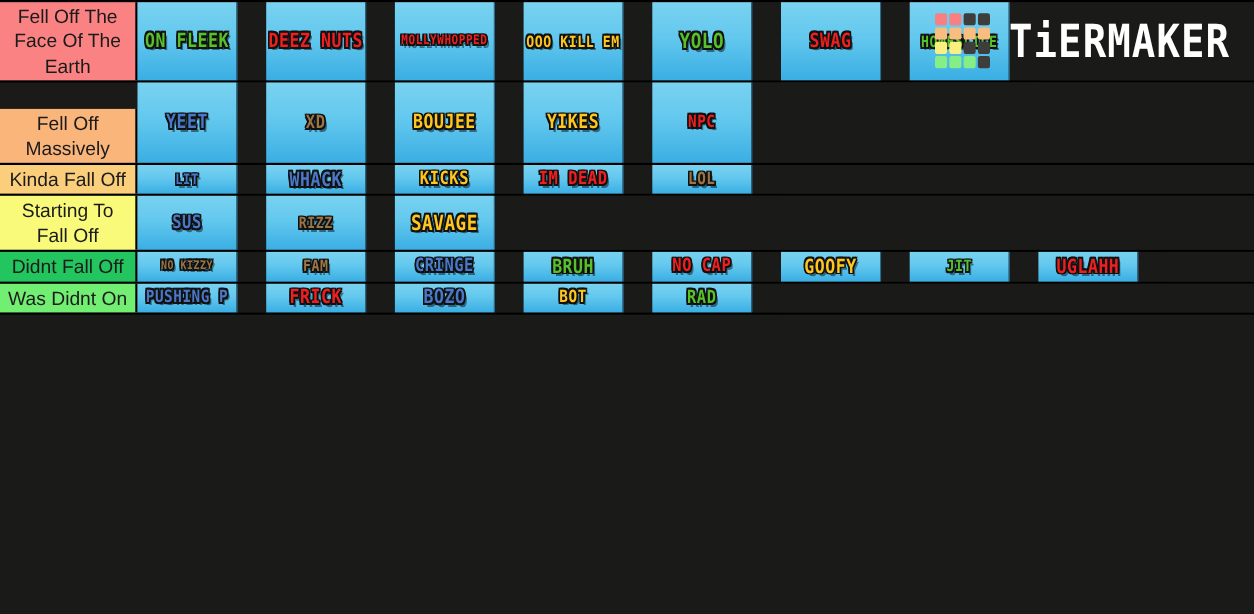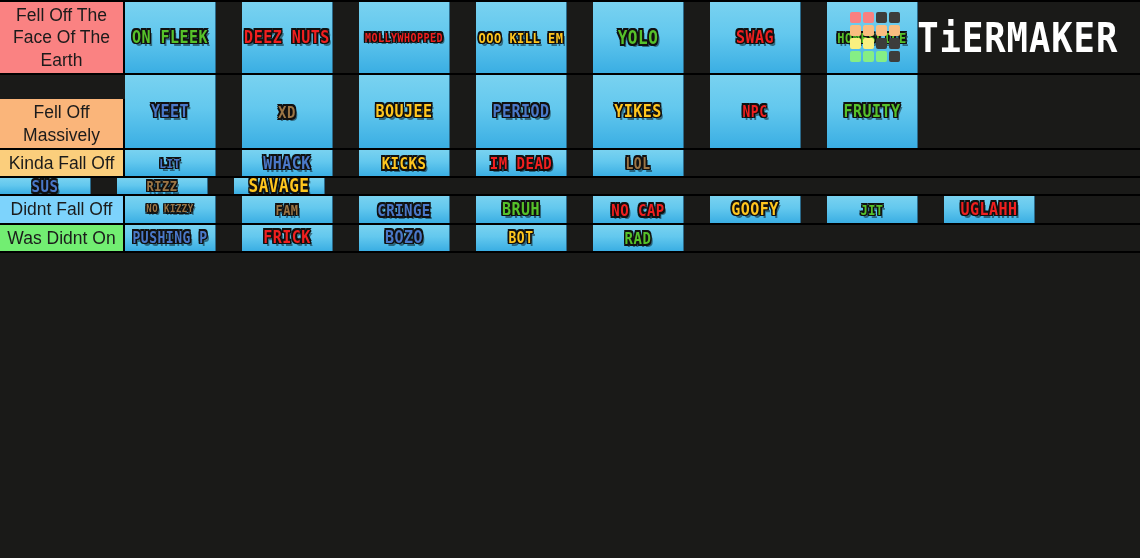--- a/index.html
+++ b/index.html
@@ -155,31 +155,25 @@
           <div class="tier-cell">
             <span class="cell-text" style="color: rgb(74, 120, 200); font-size: 15px;">YEET</span>
           </div>
           <div class="tier-cell">
             <span class="cell-text" style="color: rgb(155, 117, 69); font-size: 14px;">XD</span>
           </div>
           <div class="tier-cell">
             <span class="cell-text" style="color: rgb(255, 198, 30); font-size: 15px;">BOUJEE</span>
           </div>
           <div class="tier-cell">
-            <span class="cell-text" style="color: rgb(74, 120, 200); font-size: 15px;">PERIOD</span>
-          </div>
-          <div class="tier-cell">
             <span class="cell-text" style="color: rgb(255, 198, 30); font-size: 15px;">YIKES</span>
           </div>
           <div class="tier-cell">
             <span class="cell-text" style="color: rgb(240, 31, 31); font-size: 13px;">NPC</span>
           </div>
-          <div class="tier-cell">
-            <span class="cell-text" style="color: rgb(86, 193, 42); font-size: 15px;">FRUITY</span>
-          </div>
           <div class="filler"></div>
         </div>
       </div>
       <div class="tier-row">
         <div class="tier-label" style="background: rgb(251, 206, 124);">Kinda Fall Off</div>
         <div class="tier-items">
           <div class="tier-cell">
             <span class="cell-text" style="color: rgb(74, 120, 200); font-size: 11px;">LIT</span>
           </div>
           <div class="tier-cell">
@@ -191,35 +185,36 @@
           <div class="tier-cell">
             <span class="cell-text" style="color: rgb(240, 31, 31); font-size: 14px;">IM DEAD</span>
           </div>
           <div class="tier-cell">
             <span class="cell-text" style="color: rgb(155, 117, 69); font-size: 13px;">LOL</span>
           </div>
           <div class="filler"></div>
         </div>
       </div>
       <div class="tier-row">
+        <div class="tier-label" style="background: rgb(250, 250, 122);">Starting To Fall Off</div>
         <div class="tier-items">
           <div class="tier-cell">
             <span class="cell-text" style="color: rgb(74, 120, 200); font-size: 14px;">SUS</span>
           </div>
           <div class="tier-cell">
             <span class="cell-text" style="color: rgb(155, 117, 69); font-size: 12px;">RIZZ</span>
           </div>
           <div class="tier-cell">
             <span class="cell-text" style="color: rgb(255, 198, 30); font-size: 16px;">SAVAGE</span>
           </div>
           <div class="filler"></div>
         </div>
       </div>
       <div class="tier-row">
-        <div class="tier-label" style="background: #7dd3fc;">Didnt Fall Off</div>
+        <div class="tier-label" style="background: #22c55e;">Didnt Fall Off</div>
         <div class="tier-items">
           <div class="tier-cell">
             <span class="cell-text" style="color: rgb(155, 117, 69); font-size: 9px;">NO KIZZY</span>
           </div>
           <div class="tier-cell">
             <span class="cell-text" style="color: rgb(155, 117, 69); font-size: 12px;">FAM</span>
           </div>
           <div class="tier-cell">
             <span class="cell-text" style="color: rgb(74, 120, 200); font-size: 14px;">CRINGE</span>
           </div>

